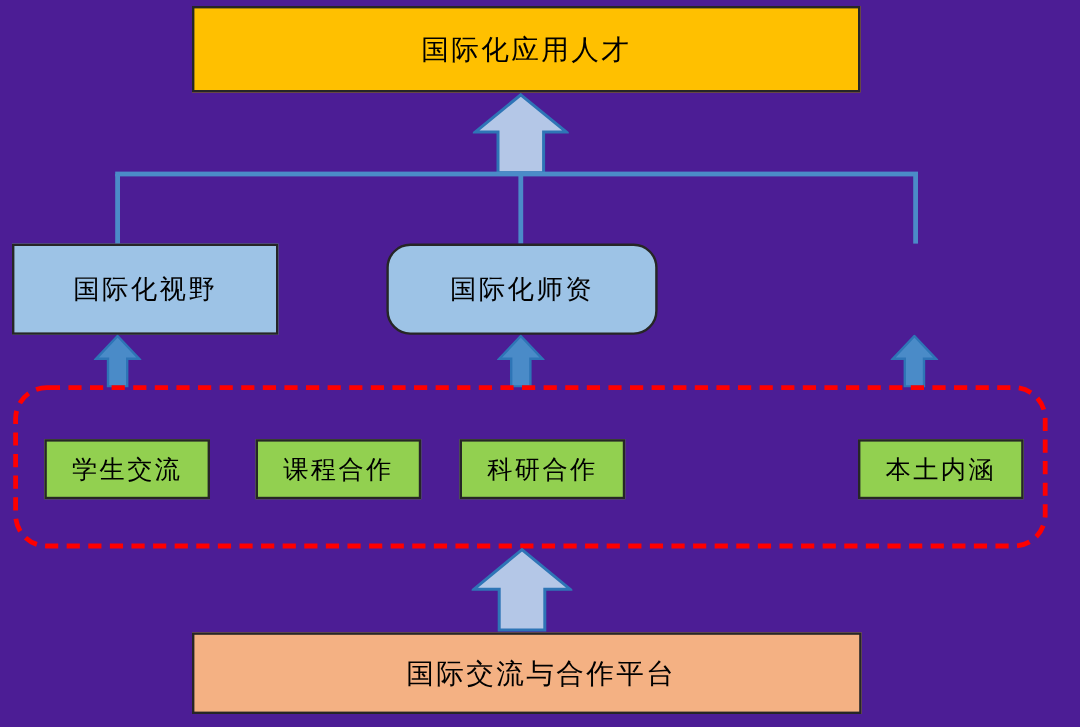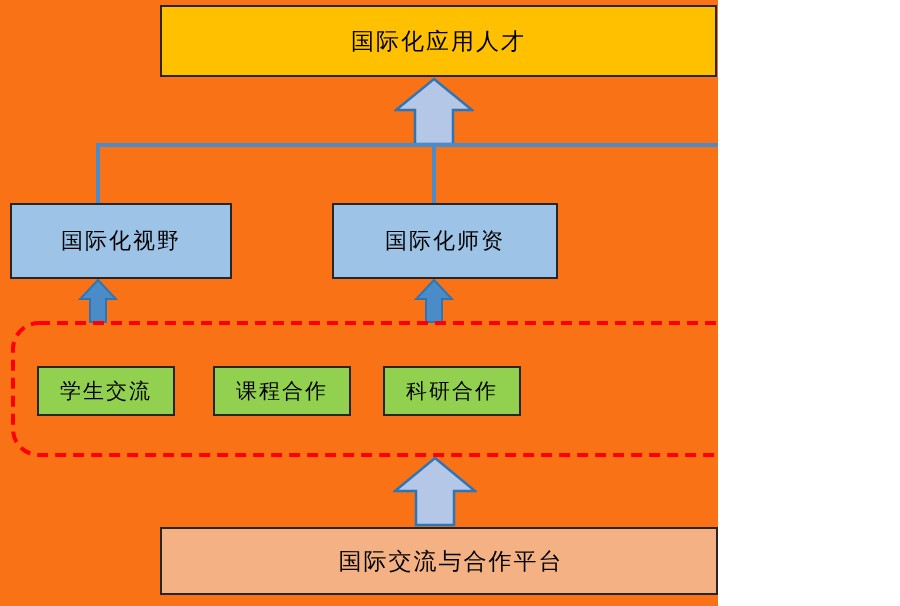--- a/index.html
+++ b/index.html
@@ -3,23 +3,23 @@
 <meta charset="utf-8">
 <style>
   html, body {
     margin: 0;
     padding: 0;
     background: #ffffff;
     font-family: "Liberation Serif", "DejaVu Serif", serif;
   }
   #stage {
     position: relative;
-    width: 718px;
+    width: 900px;
     height: 606px;
-    background: #f97316;
+    background: #4c1d95;
     overflow: hidden;
     font-family: Liberation Serif, serif;
   }
   .box {
     position: absolute;
     display: flex;
     align-items: center;
     justify-content: center;
     color: #000000;
     box-sizing: border-box;
@@ -32,21 +32,21 @@
     border: 2px solid var(--dark_border);
     font-size: 23px;
   }
   .pillar-box {
     top: 203px; height: 76px;
     background: var(--pillar_box_fill);
     border: 2px solid var(--dark_border);
     font-size: 22px;
   }
   .pillar-0 { left: 10px;  width: 222px; align-items: center; }
-  .pillar-1 { left: 332px; width: 226px; }
+  .pillar-1 { left: 322px; width: 226px; border-radius: 20px; }
   .pillar-2 { left: 652px; width: 218px; }
   .activity-box {
     top: 366px; height: 50px; width: 138px;
     background: var(--activity_box_fill);
     border: 2px solid var(--dark_border);
     font-size: 21px;
   }
   .activity-0 { left: 37px; }
   .activity-1 { left: 213px; }
   .activity-2 { left: 383px; }
@@ -135,20 +135,23 @@
 
   <div class="box activity-box activity-1">
     <span>课程合作</span>
   </div>
   <div class="box activity-box activity-0">
     <span>学生交流</span>
   </div>
   <div class="box activity-box activity-2">
     <span>科研合作</span>
   </div>
+  <div class="box activity-box activity-4">
+    <span>本土内涵</span>
+  </div>
 
   <svg class="arrow-svg big-arrow big-arrow-bottom" width="84" height="71" viewBox="0 0 84 71">
     <polygon points="42,2 82,35 61,35 61,69 23,69 23,35 2,35"></polygon>
   </svg>
 
   <div class="box platform-box">
     <span>国际交流与合作平台</span>
   </div>
 
 </div>

